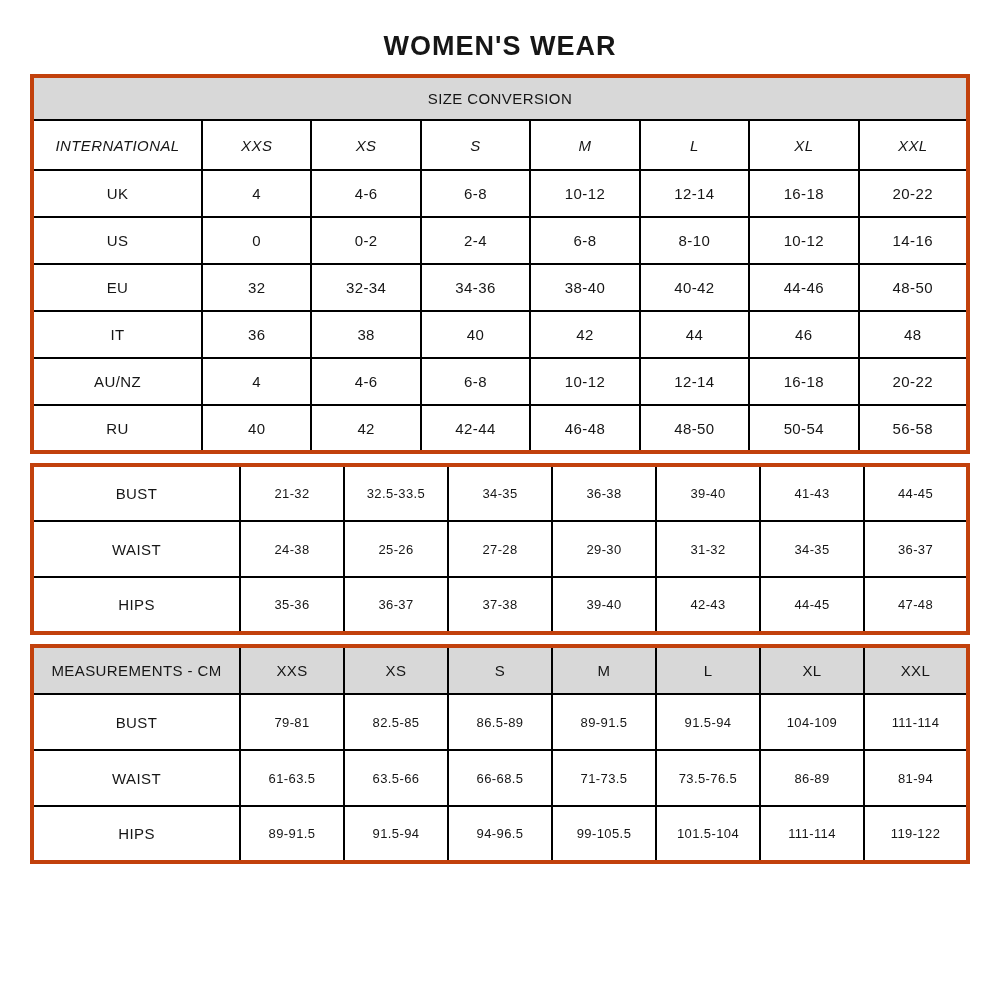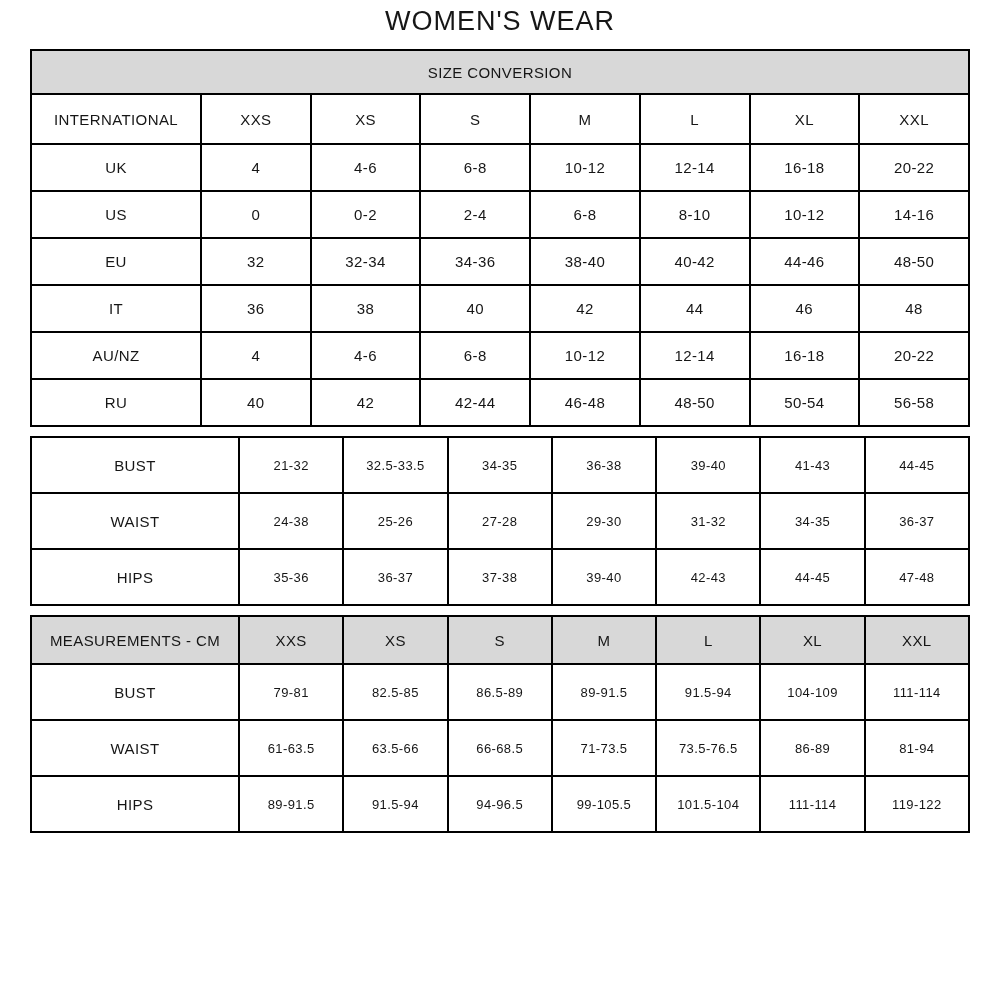--- a/index.html
+++ b/index.html
@@ -5,49 +5,49 @@
   * { box-sizing: border-box; margin: 0; padding: 0; }
   html, body { width: 1000px; background: #ffffff; }
   body {
     font-family: "Liberation Sans", sans-serif;
     color: #161616;
     padding: 0 30px;
   }
   .page-title {
     text-align: center;
     font-size: 27px;
-    font-weight: 400;
+    font-weight: 700;
     letter-spacing: 1px;
-    padding: 6px 0 12px 0;
+    padding: 31px 0 12px 0;
   }
   table.tbl {
     width: 940px;
     border-collapse: collapse;
     table-layout: fixed;
-    border: 2px solid #c2410c;
+    border: 4px solid #c2410c;
     margin-bottom: 9px;
   }
   .tbl td, .tbl th {
     border: 2px solid #000;
     text-align: center;
     vertical-align: middle;
     font-size: 15px;
     font-weight: 400;
     letter-spacing: 0.4px;
   }
   .band {
     background: #d8d8d8;
     font-weight: 700;
     height: 44px;
     font-size: 15px;
     letter-spacing: 0.6px;
   }
   .t1 col.c-lbl { width: 170px; }
   .t2 col.c-lbl, .t3 col.c-lbl { width: 208px; }
-  .t1 .cols td { height: 50px; }
+  .t1 .cols td { height: 50px; font-style: italic; }
   .t1 .drow td { height: 47px; }
   .t2 .band, .t3 .band { height: 48px; }
   .t2 .drow td, .t3 .drow td { height: 56px; }
   .t2 .drow td.rl, .t3 .drow td.rl { font-size: 15px; }
   .t2 .drow td.val, .t3 .drow td.val { font-size: 13px; }
 </style>
 </head>
 <body>
 
 <h1 class="page-title">WOMEN'S WEAR</h1>

